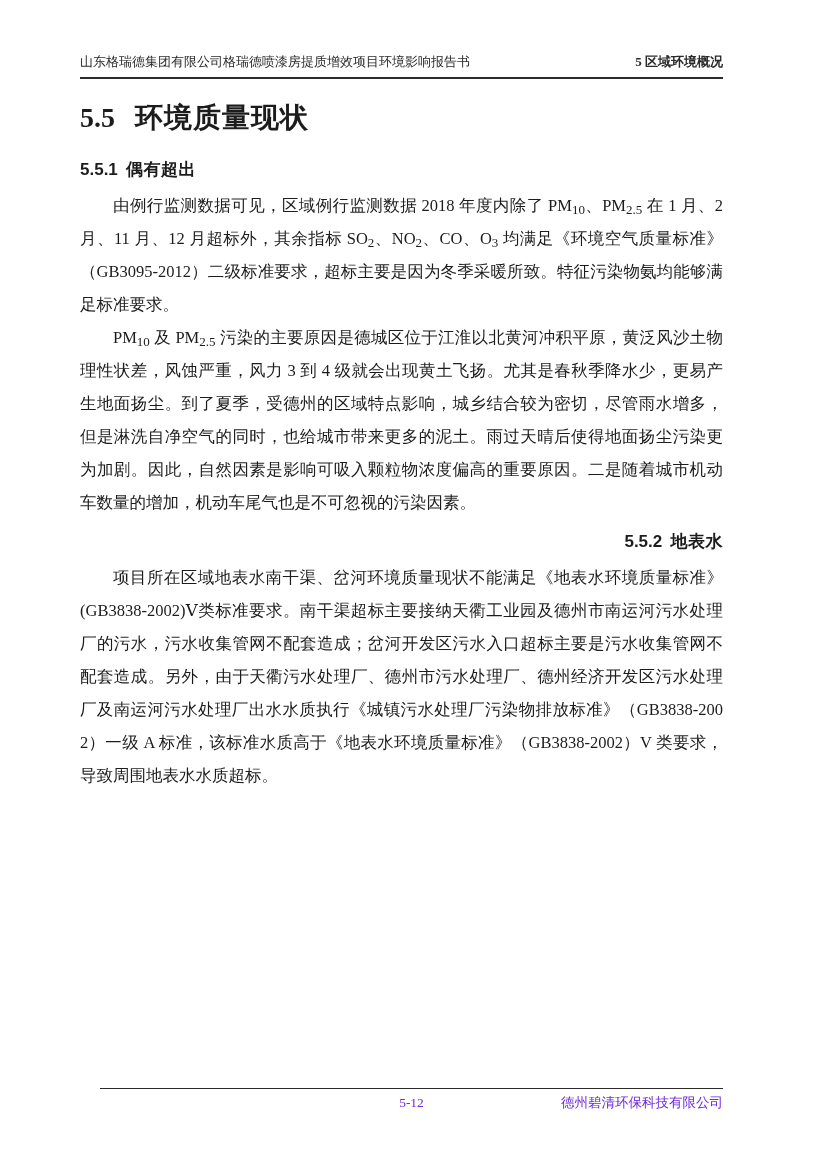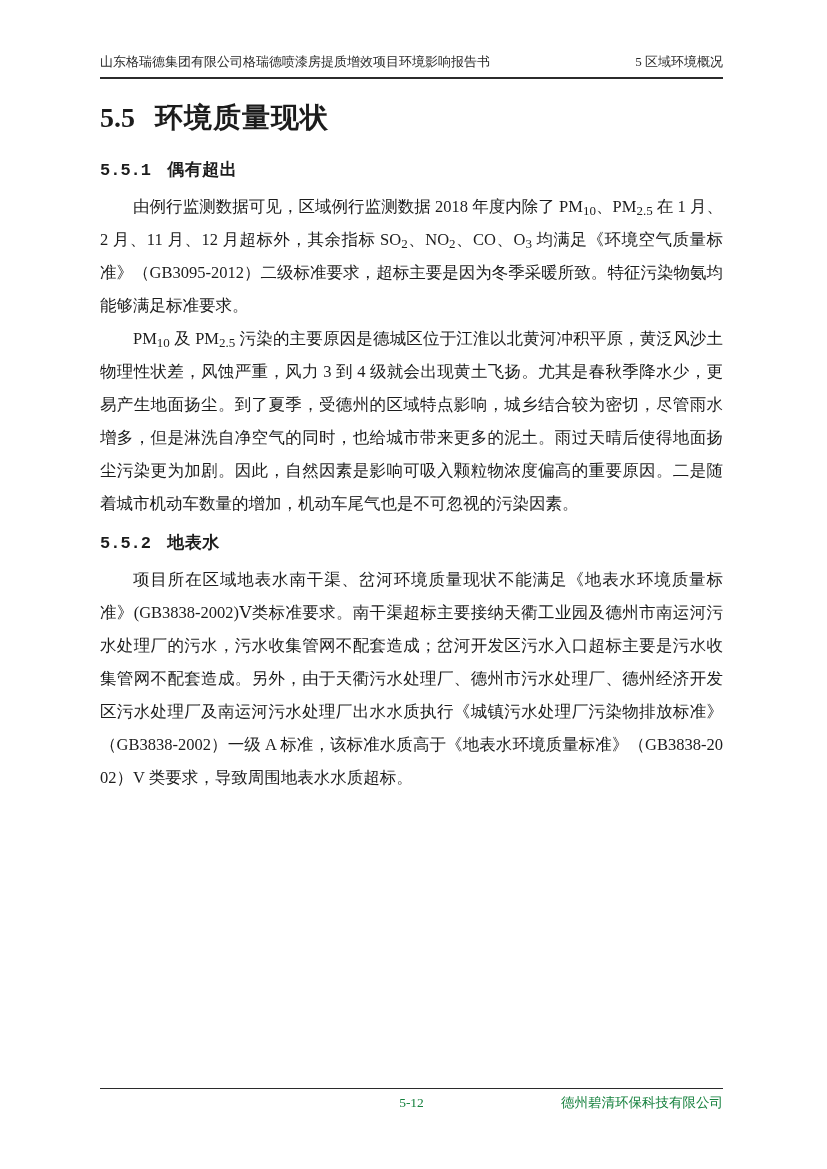--- a/index.html
+++ b/index.html
@@ -7,52 +7,52 @@
     position: relative;
     width: 827px;
     height: 1169px;
     margin: 0 auto;
     background: #ffffff;
     overflow: hidden;
     font-family: "Liberation Serif", "DejaVu Serif", serif;
     color: #1c1c1c;
     box-sizing: border-box;
   }
-  .content { padding: 54px 104px 0 100px; }
+  .content { padding: 54px 104px 0 80px; }
 
   .doc-header {
     display: flex;
     justify-content: space-between;
     align-items: flex-end;
     font-size: 13px;
     line-height: 16px;
     color: #2a2a2a;
     padding-bottom: 7px;
     border-bottom: 2px solid #2b2b2b;
   }
-  .doc-header .hdr-right { white-space: nowrap; }
+  .doc-header .hdr-right { white-space: nowrap; font-weight: bold; }
 
   .doc-title {
     margin: 24px 0 0 0;
     font-size: 28px;
     line-height: 30px;
     font-weight: bold;
     letter-spacing: 1px;
   }
   .doc-title .num { font-family: "Liberation Serif", "DejaVu Serif", serif; margin-right: 12px; letter-spacing: 0; }
   .doc-title .zh  { font-family: "Liberation Sans", "DejaVu Sans", sans-serif; }
 
   .section-heading {
     margin: 26px 0 8px 0;
     font-size: 17px;
     line-height: 22px;
     font-weight: bold;
   }
-  .section + .section .section-heading { margin-top: 12px; }
-  .section-heading .num { font-family: Liberation Mono, monospace; font-weight: bold; margin-right: 12px; }
+  .section + .section .section-heading { margin-top: 12px; text-align: right; }
+  .section-heading .num { font-family: Liberation Sans, sans-serif; font-weight: bold; margin-right: 4px; }
   .section-heading .zh  { font-family: "Liberation Sans", "DejaVu Sans", sans-serif; letter-spacing: 0.5px; }
 
   .paragraphs p {
     margin: 0;
     font-size: 16.5px;
     line-height: 33px;
     text-align: justify;
     text-indent: 33px;
     word-break: break-all;
   }
@@ -66,21 +66,21 @@
     position: absolute;
     left: 100px;
     right: 104px;
     top: 1088px;
     border-top: 1.5px solid #2b2b2b;
     padding-top: 5px;
     display: grid;
     grid-template-columns: 1fr auto 1fr;
     align-items: baseline;
     font-size: 13.5px;
-    color: #15803d;
+    color: #6d28d9;
   }
   .doc-footer .page-num { grid-column: 2; }
   .doc-footer .company  { grid-column: 3; justify-self: end; white-space: nowrap; margin-left: 16px; }
 </style>
 </head>
 <body>
 
 <div class="page">
   <div class="content">
 

